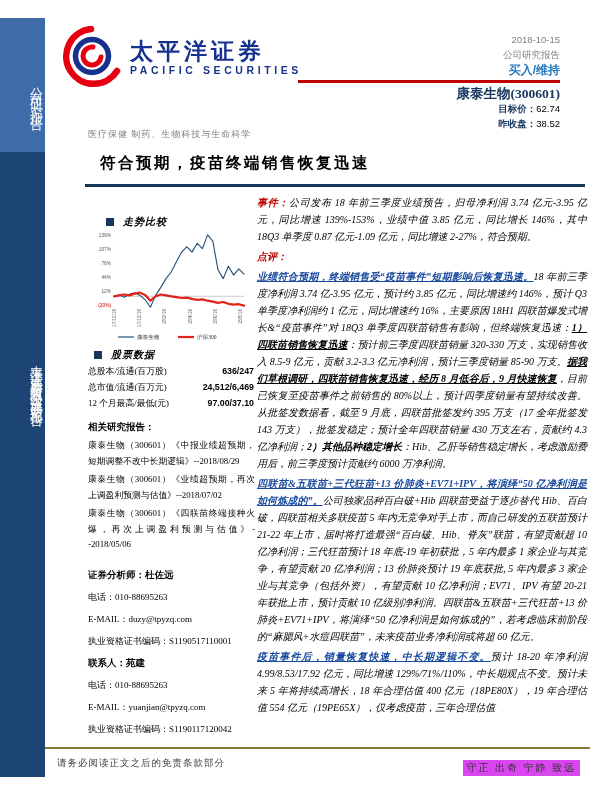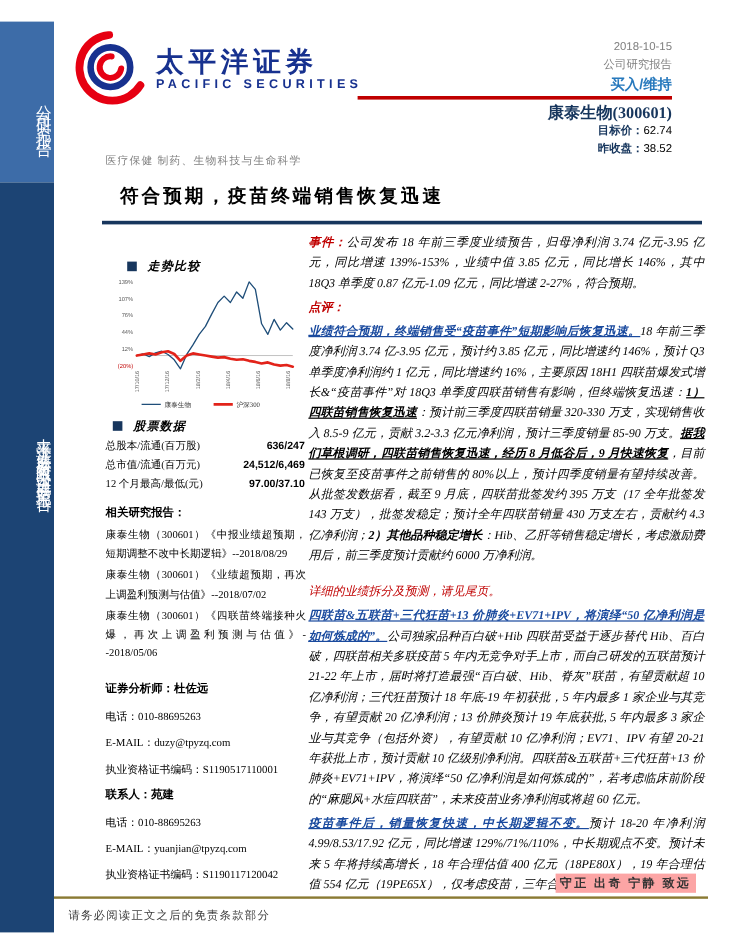--- a/index.html
+++ b/index.html
@@ -54,22 +54,22 @@
   .para{margin:0 0 3px 0;font-size:10px;line-height:17px;text-align:justify;font-style:italic;}
   .para.gap{margin-top:13px;}
   .run.red{color:#c00000;font-weight:bold;}
   .run.redp{color:#c00000;}
   .run.blueh{color:#1a4a9e;font-weight:bold;text-decoration:underline;}
   .run.bu{font-weight:bold;text-decoration:underline;}
   .run.b{font-weight:bold;}
   
   .foot-rule{position:absolute;left:45px;top:747px;width:545px;height:2px;background:#8a7a33;}
   .foot-left{position:absolute;left:57px;top:757px;font-size:9.5px;color:#404040;letter-spacing:1px;}
-  .foot-right{position:absolute;right:32px;top:728px;font-size:10px;font-weight:bold;color:#333;
-              background:#fca5a5;padding:1px 4px;letter-spacing:2px;}
+  .foot-right{position:absolute;right:32px;top:760px;font-size:10px;font-weight:normal;color:#333;
+              background:#d946ef;padding:1px 4px;letter-spacing:2px;}
 </style>
 </head>
 <body>
 
 <div class="page">
 
   <div class="sidebar-top"></div>
   <div class="sidebar-bottom"></div>
   <div class="vtext top">公司研究报告</div>
   <div class="vtext bot">太平洋证券股份有限公司证券研究报告</div>
@@ -166,21 +166,20 @@
       <div class="an-line b">联系人：苑建</div>
       <div class="an-line">电话：010-88695263</div>
       <div class="an-line">E-MAIL：yuanjian@tpyzq.com</div>
       <div class="an-line">执业资格证书编码：S1190117120042</div>
     </div>
 
   <div class="main-col" id="main-col">
       <p class="para"><span class="run red">事件：</span><span class="run ">公司发布 18 年前三季度业绩预告，归母净利润 3.74 亿元-3.95 亿元，同比增速 139%-153%，业绩中值 3.85 亿元，同比增长 146%，其中 18Q3 单季度 0.87 亿元-1.09 亿元，同比增速 2-27%，符合预期。</span></p>
       <p class="para"><span class="run red">点评：</span></p>
       <p class="para"><span class="run blueh">业绩符合预期，终端销售受“疫苗事件”短期影响后恢复迅速。</span><span class="run ">18 年前三季度净利润 3.74 亿-3.95 亿元，预计约 3.85 亿元，同比增速约 146%，预计 Q3 单季度净利润约 1 亿元，同比增速约 16%，主要原因 18H1 四联苗爆发式增长&amp;“疫苗事件”对 18Q3 单季度四联苗销售有影响，但终端恢复迅速：</span><span class="run bu">1）四联苗销售恢复迅速</span><span class="run ">：预计前三季度四联苗销量 320-330 万支，实现销售收入 8.5-9 亿元，贡献 3.2-3.3 亿元净利润，预计三季度销量 85-90 万支。</span><span class="run bu">据我们草根调研，四联苗销售恢复迅速，经历 8 月低谷后，9 月快速恢复</span><span class="run ">，目前已恢复至疫苗事件之前销售的 80%以上，预计四季度销量有望持续改善。从批签发数据看，截至 9 月底，四联苗批签发约 395 万支（17 全年批签发 143 万支），批签发稳定；预计全年四联苗销量 430 万支左右，贡献约 4.3 亿净利润；</span><span class="run b">2）其他品种稳定增长</span><span class="run ">：Hib、乙肝等销售稳定增长，考虑激励费用后，前三季度预计贡献约 6000 万净利润。</span></p>
-      <p class="para gap"><span class="run redp">详细的业绩拆分及预测，请见尾页。</span></p>
       <p class="para"><span class="run blueh">四联苗&amp;五联苗+三代狂苗+13 价肺炎+EV71+IPV，将演绎“50 亿净利润是如何炼成的”。</span><span class="run ">公司独家品种百白破+Hib 四联苗受益于逐步替代 Hib、百白破，四联苗相关多联疫苗 5 年内无竞争对手上市，而自己研发的五联苗预计 21-22 年上市，届时将打造最强“百白破、Hib、脊灰”联苗，有望贡献超 10 亿净利润；三代狂苗预计 18 年底-19 年初获批，5 年内最多 1 家企业与其竞争，有望贡献 20 亿净利润；13 价肺炎预计 19 年底获批, 5 年内最多 3 家企业与其竞争（包括外资），有望贡献 10 亿净利润；EV71、IPV 有望 20-21 年获批上市，预计贡献 10 亿级别净利润。四联苗&amp;五联苗+三代狂苗+13 价肺炎+EV71+IPV，将演绎“50 亿净利润是如何炼成的”，若考虑临床前阶段的“麻腮风+水痘四联苗”，未来疫苗业务净利润或将超 60 亿元。</span></p>
       <p class="para"><span class="run blueh">疫苗事件后，销量恢复快速，中长期逻辑不变。</span><span class="run ">预计 18-20 年净利润 4.99/8.53/17.92 亿元，同比增速 129%/71%/110%，中长期观点不变。预计未来 5 年将持续高增长，18 年合理估值 400 亿元（18PE80X），19 年合理估值 554 亿元（19PE65X），仅考虑疫苗，三年合理估值</span></p>
     </div>
 
   <div class="foot-rule"></div>
   <div class="foot-left">请务必阅读正文之后的免责条款部分</div>
   <div class="foot-right">守正 出奇 宁静 致远</div>
 
 </div>
 

